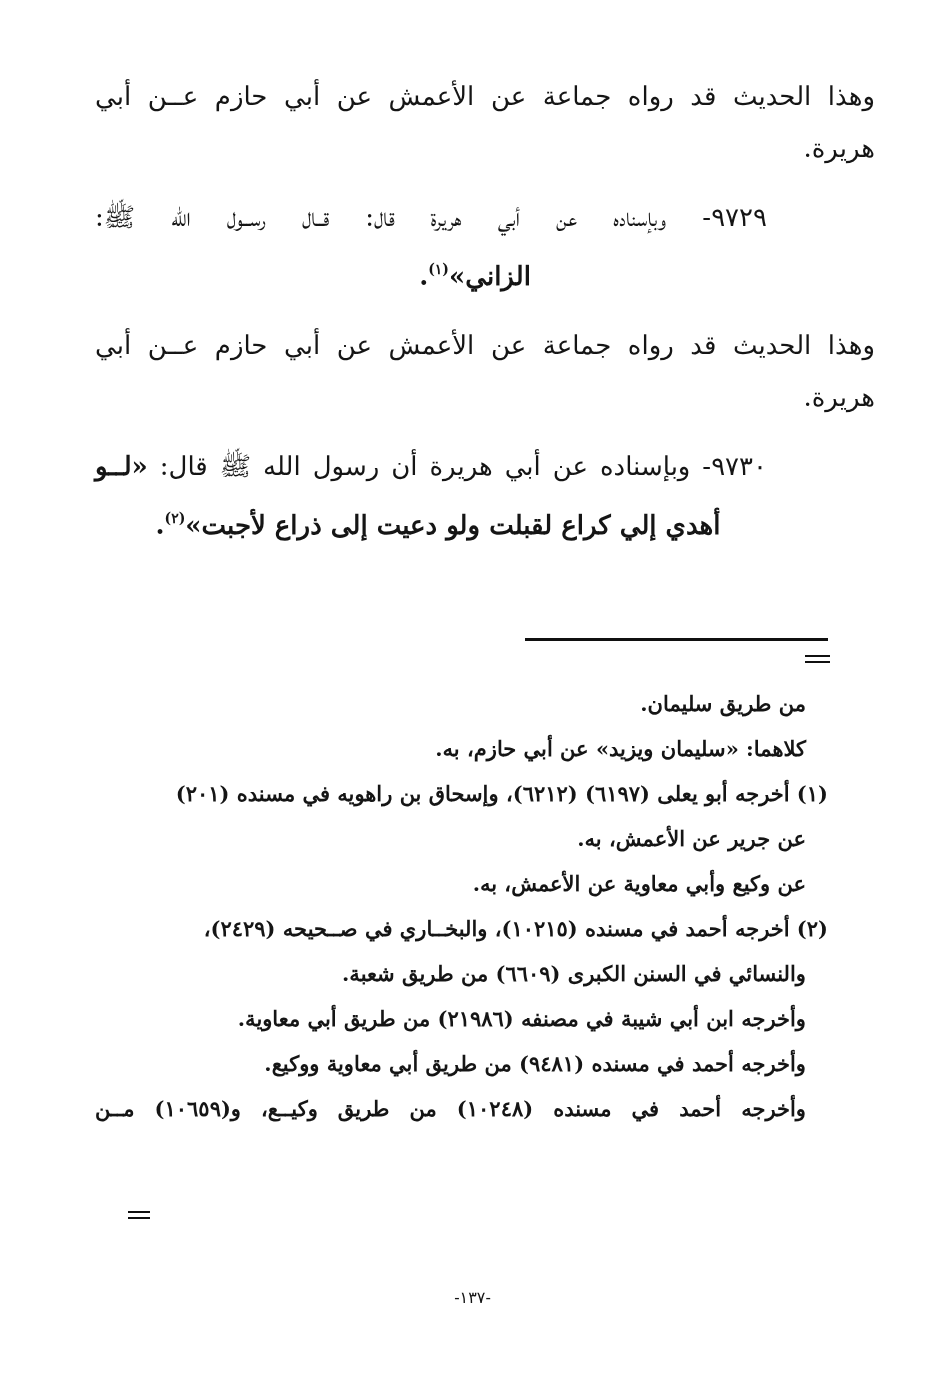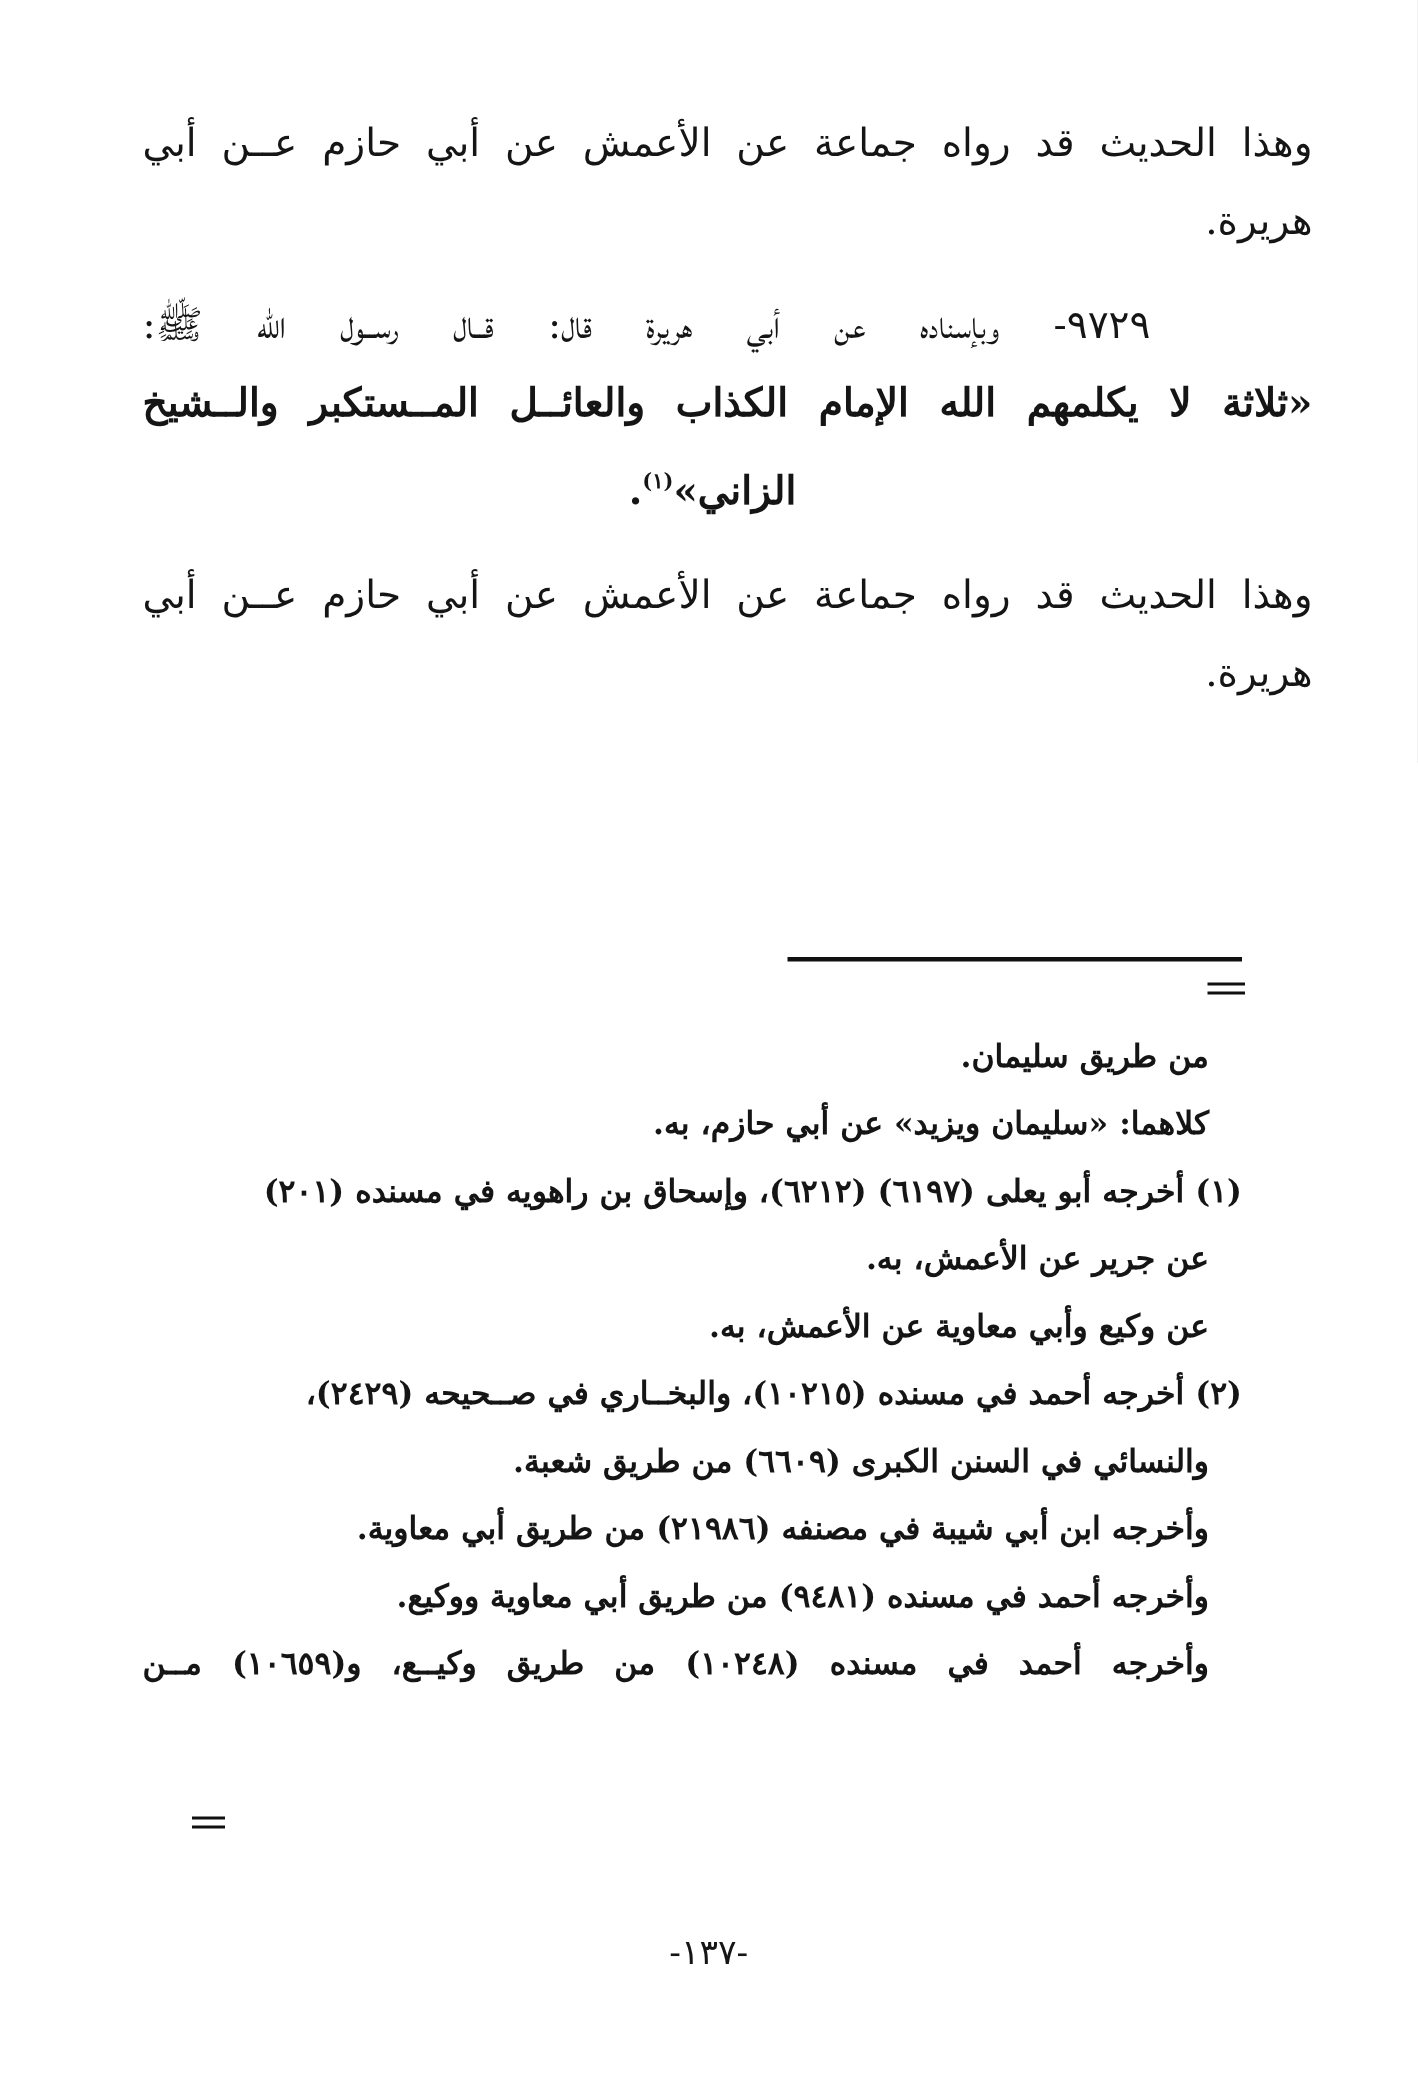--- a/index.html
+++ b/index.html
@@ -63,48 +63,51 @@
   }
   .fline.continuation{ padding-right:22px; }
   .fline.marker{ padding-right:0; }
   .fline.jf{ text-align:justify; text-align-last:justify; white-space:normal; padding-right:22px; }
   
   .page-number{
     position:absolute;
     top:1288px;left:0;
     width:100%;
     text-align:center;
-    font-size:23px;
+    font-size:16px;
     letter-spacing:2px;
     direction:rtl;
   }
 </style>
 </head>
 <body>
 
 <div class="page">
 
   <main class="body-text">
 
     <div class="para">
       <span class="bline j">وهذا الحديث قد رواه جماعة عن الأعمش عن أبي حازم عــن أبي</span>
       <span class="bline">هريرة.</span>
     </div>
 
     <div class="para">
       <span class="bline j num-indent">٩٧٢٩- وبإسناده عن أبي هريرة قال: قــال رســول الله ﷺ:</span>
-      <span class="bline j bold">«ثلاثة لا يكلمهم الله الإمام الكذاب والعائــل المــستكبر والــشيخ</span>
       <span class="bline bold quote-end"><span>الزاني»</span><sup class="supref">(١)</sup><span>.</span></span>
     </div>
 
     <div class="para">
       <span class="bline j">وهذا الحديث قد رواه جماعة عن الأعمش عن أبي حازم عــن أبي</span>
       <span class="bline">هريرة.</span>
     </div>
 
+    <div class="para">
+      <span class="bline j num-indent"><span>٩٧٣٠- وبإسناده عن أبي هريرة أن رسول الله ﷺ قال: </span><span class="bold">«لــو</span></span>
+      <span class="bline bold quote-mid"><span>أهدي إلي كراع لقبلت ولو دعيت إلى ذراع لأجبت»</span><sup class="supref">(٢)</sup><span>.</span></span>
+    </div>
 
   </main>
 
   <div class="sep-line"></div>
 
   <div class="cont-mark cont-top">
     <span class="bar"></span>
     <span class="bar"></span>
   </div>
 

